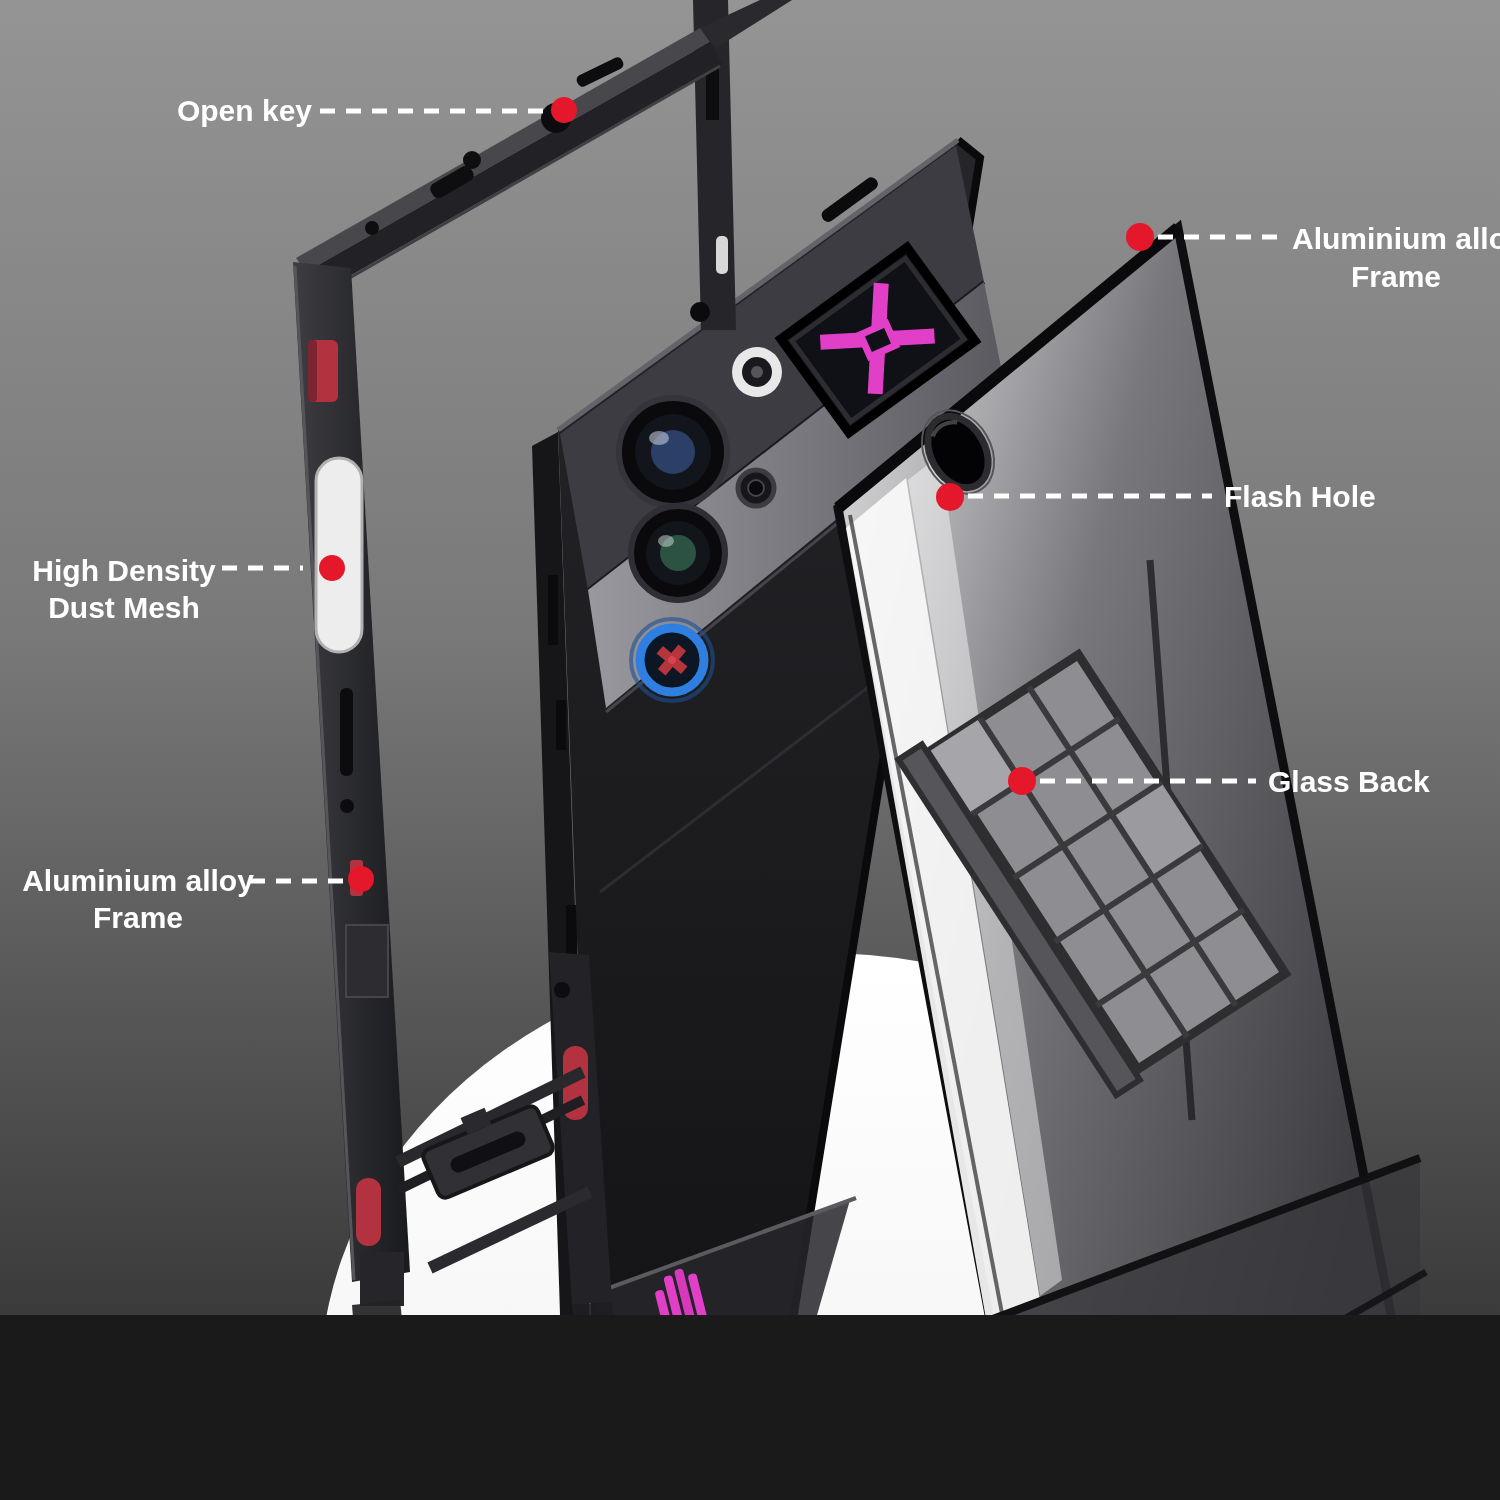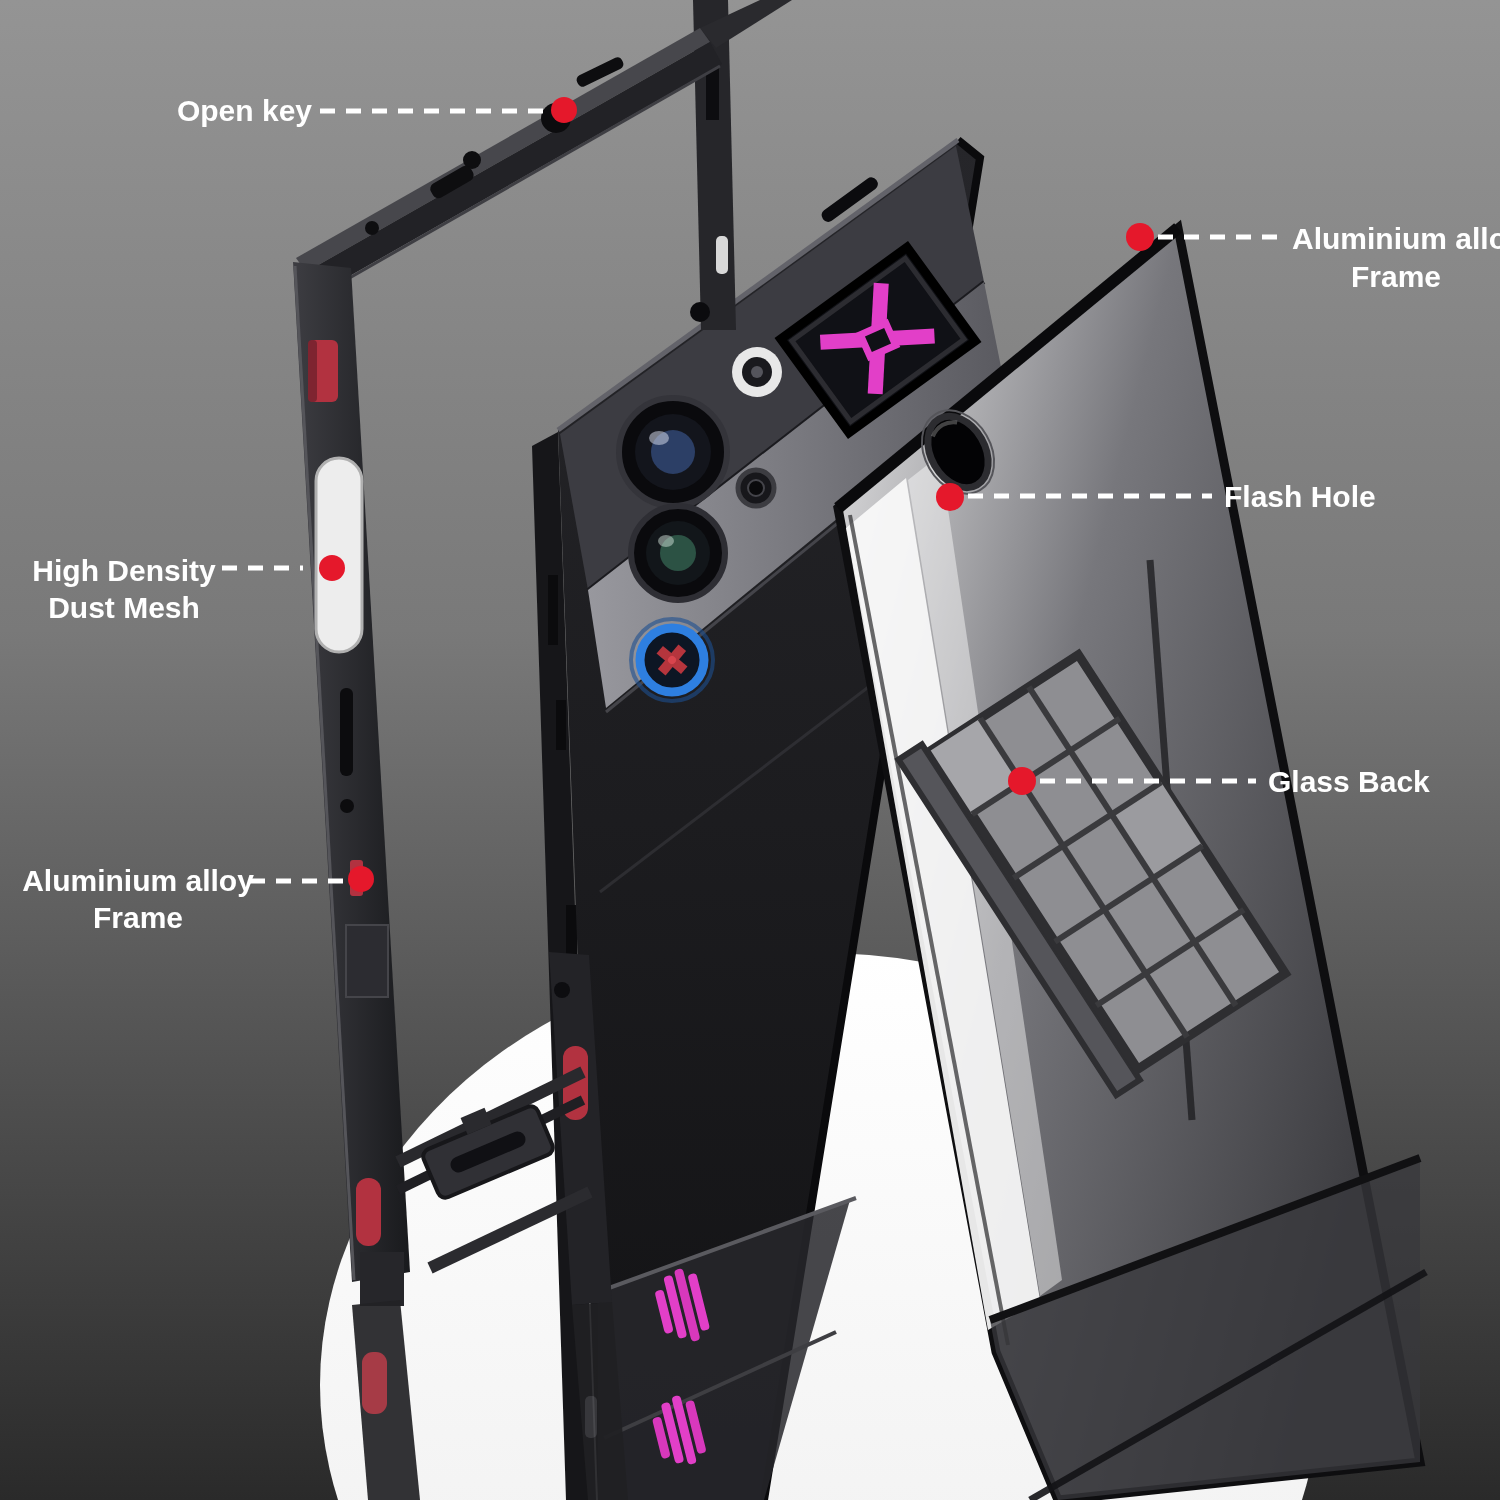--- a/index.html
+++ b/index.html
@@ -1,16 +1,16 @@
 <!DOCTYPE html>
 <html><head>
 <meta charset="utf-8">
 <style>
   html,body{margin:0;padding:0;background:#1a1a1a;}
-  .stage{width:1500px;height:1500px;position:relative;overflow:hidden;}
+  .stage{width:1500px;height:1315px;position:relative;overflow:hidden;}
   svg{display:block;}
   svg text{font-family:"Liberation Sans","DejaVu Sans",sans-serif;font-weight:bold;font-size:30px;}
 </style>
 </head>
 <body>
 
 <div class="stage">
 <svg width="1500" height="1500" viewBox="0 0 1500 1500">
   <defs>
     <linearGradient id="bgGrad" x1="0" y1="0" x2="0" y2="1">

